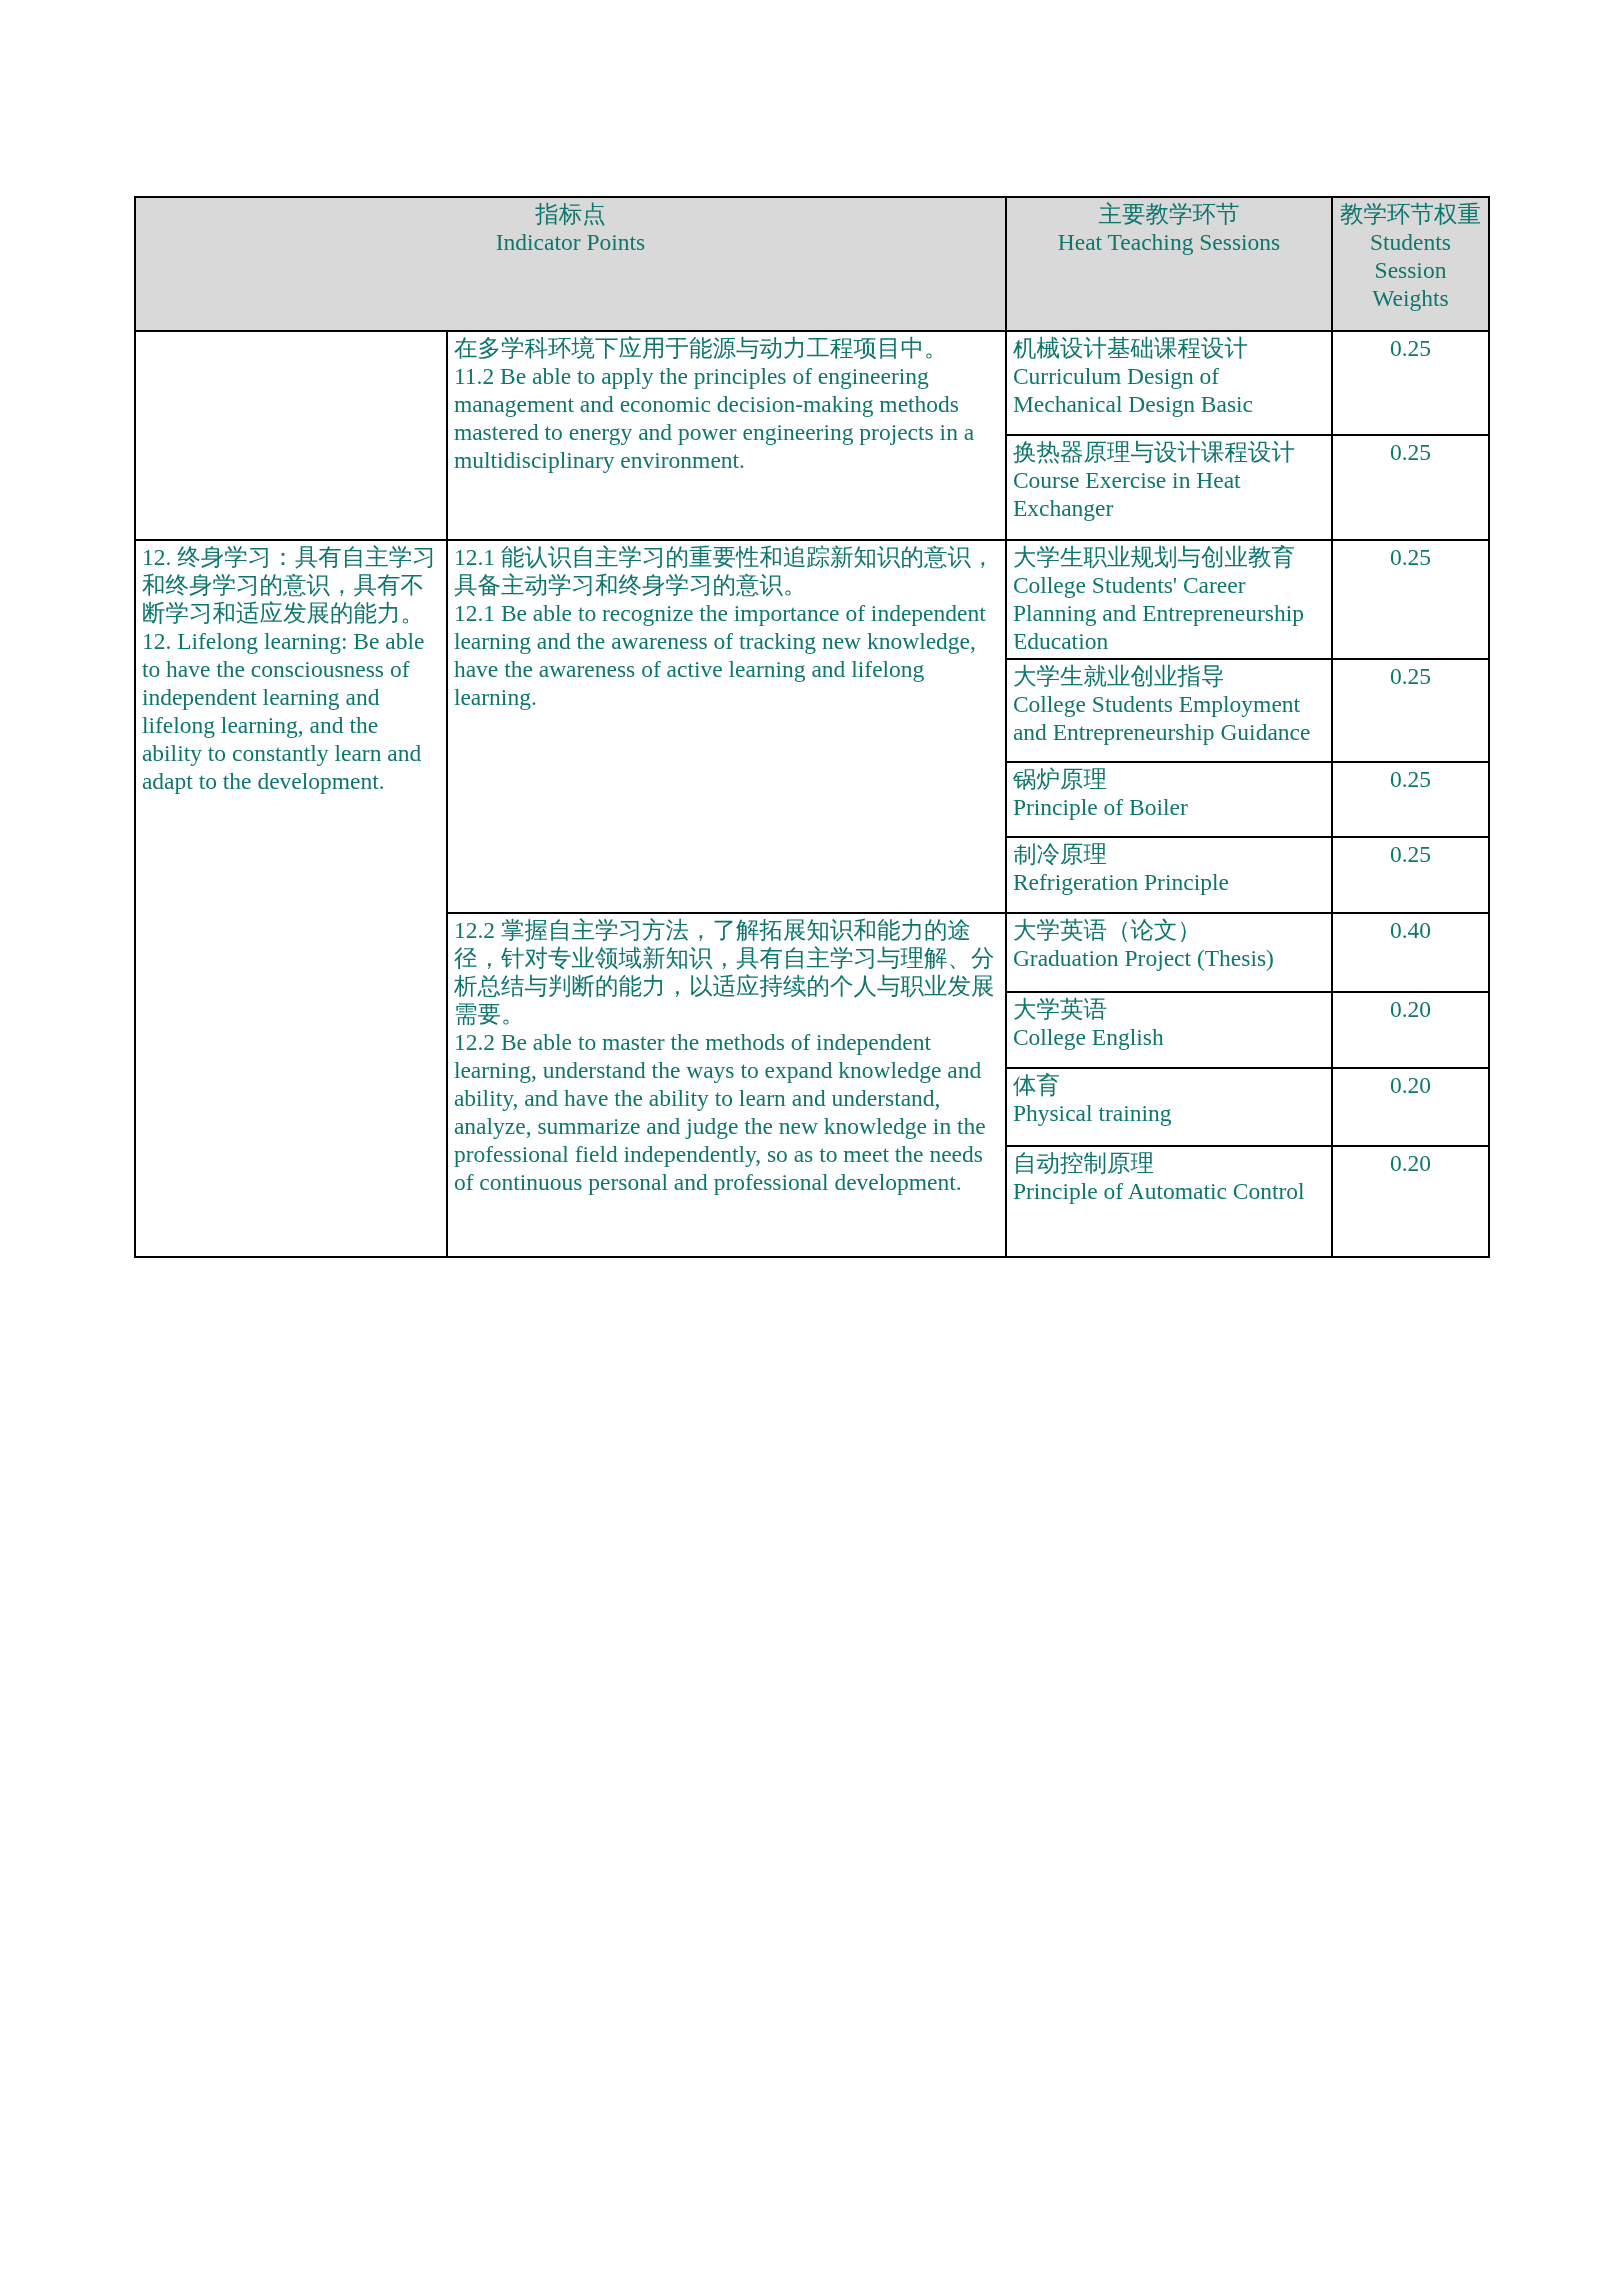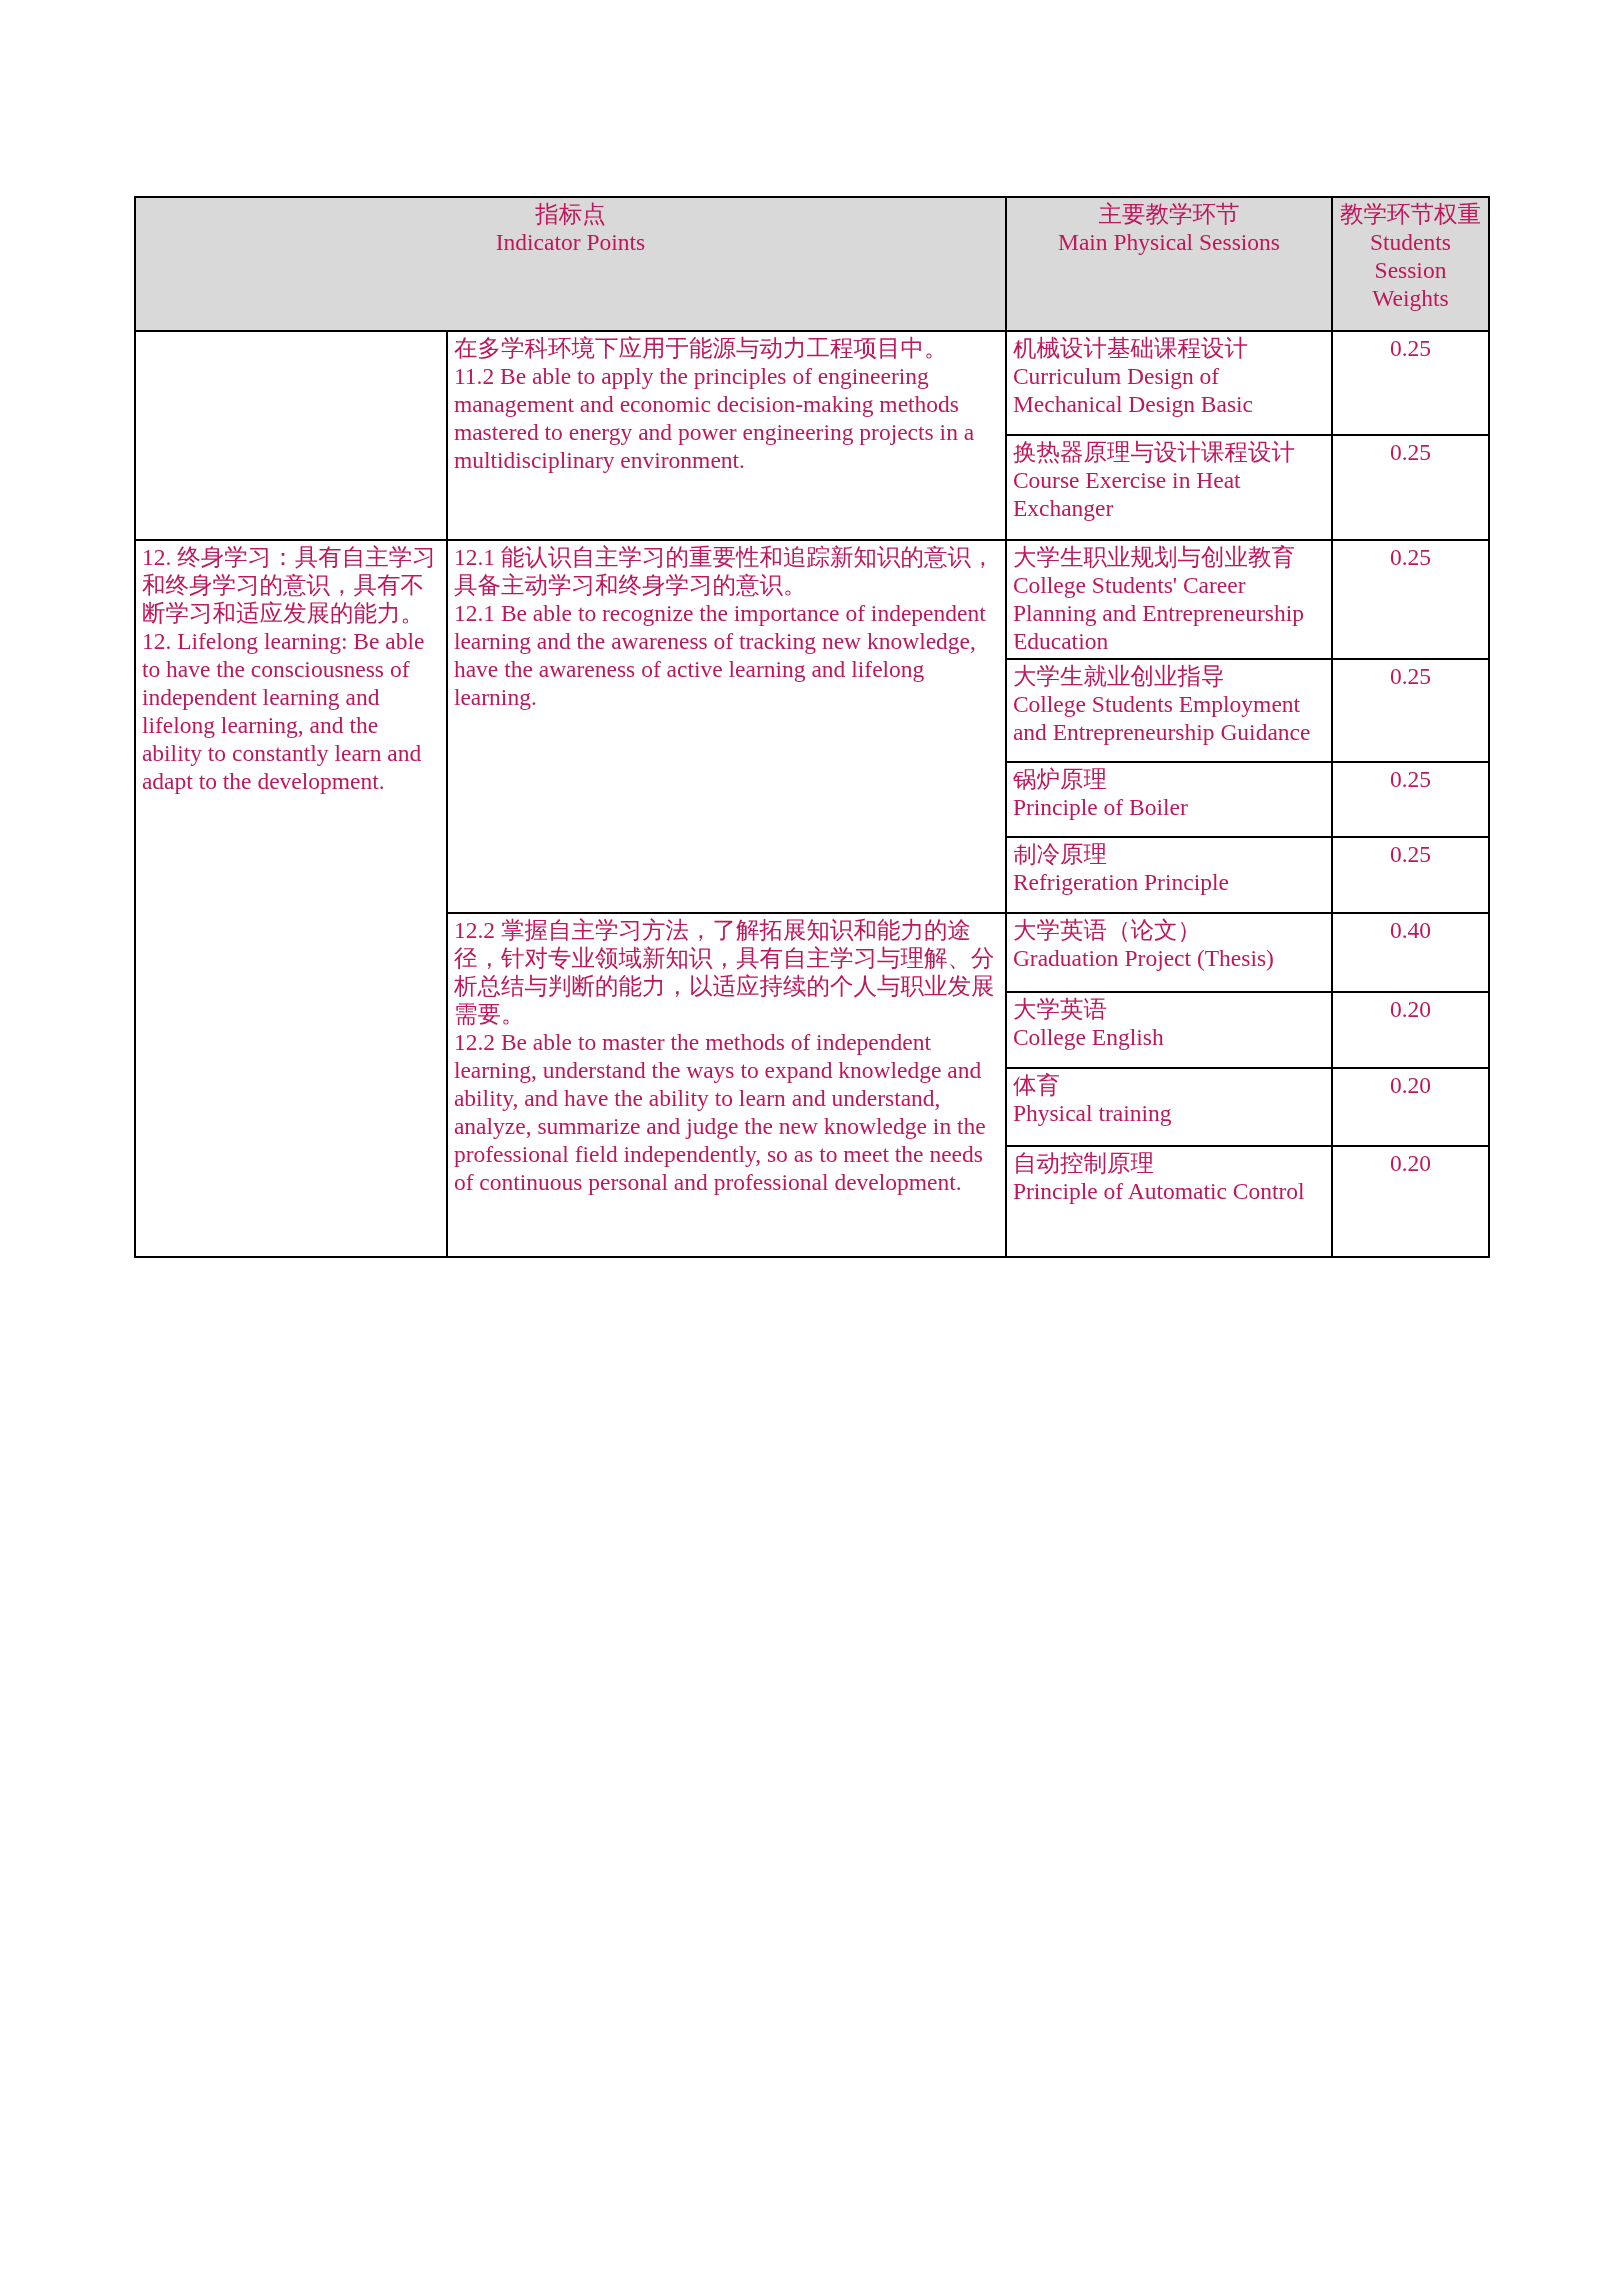--- a/index.html
+++ b/index.html
@@ -1,21 +1,21 @@
 <!DOCTYPE html>
 <html><head>
 <meta charset="utf-8">
 <style>
   html,body{margin:0;padding:0;}
   .page{
     position:relative;
     width:1620px;
     height:2293px;
     background:#ffffff;
-    color:#be185d;
+    color:#0f766e;
     font-family:"Liberation Serif","DejaVu Serif",serif;
   }
   table.grid{
     position:absolute;
     left:134px;
     top:196px;
     border-collapse:collapse;
     table-layout:fixed;
     width:1354px;
   }
@@ -75,21 +75,21 @@
       <col style="width:559px">
       <col style="width:326px">
       <col style="width:157px">
     </colgroup>
 
     <tbody>
         <tr style="height:134px">
       <td colspan="2" class="hdr">指标点
 Indicator Points</td>
       <td class="hdr">主要教学环节
-Main Physical Sessions</td>
+Heat Teaching Sessions</td>
       <td class="hdr">教学环节权重
 Students Session Weights</td>
     </tr>
 
     <tr style="height:104px">
       <td rowspan="2" class="cat"></td>
       <td rowspan="2" class="pt">在多学科环境下应用于能源与动力工程项目中。
 11.2 Be able to apply the principles of engineering management and economic decision-making methods mastered to energy and power engineering projects in a multidisciplinary environment.</td>
       <td class="sess">
         <div>机械设计基础课程设计</div>

